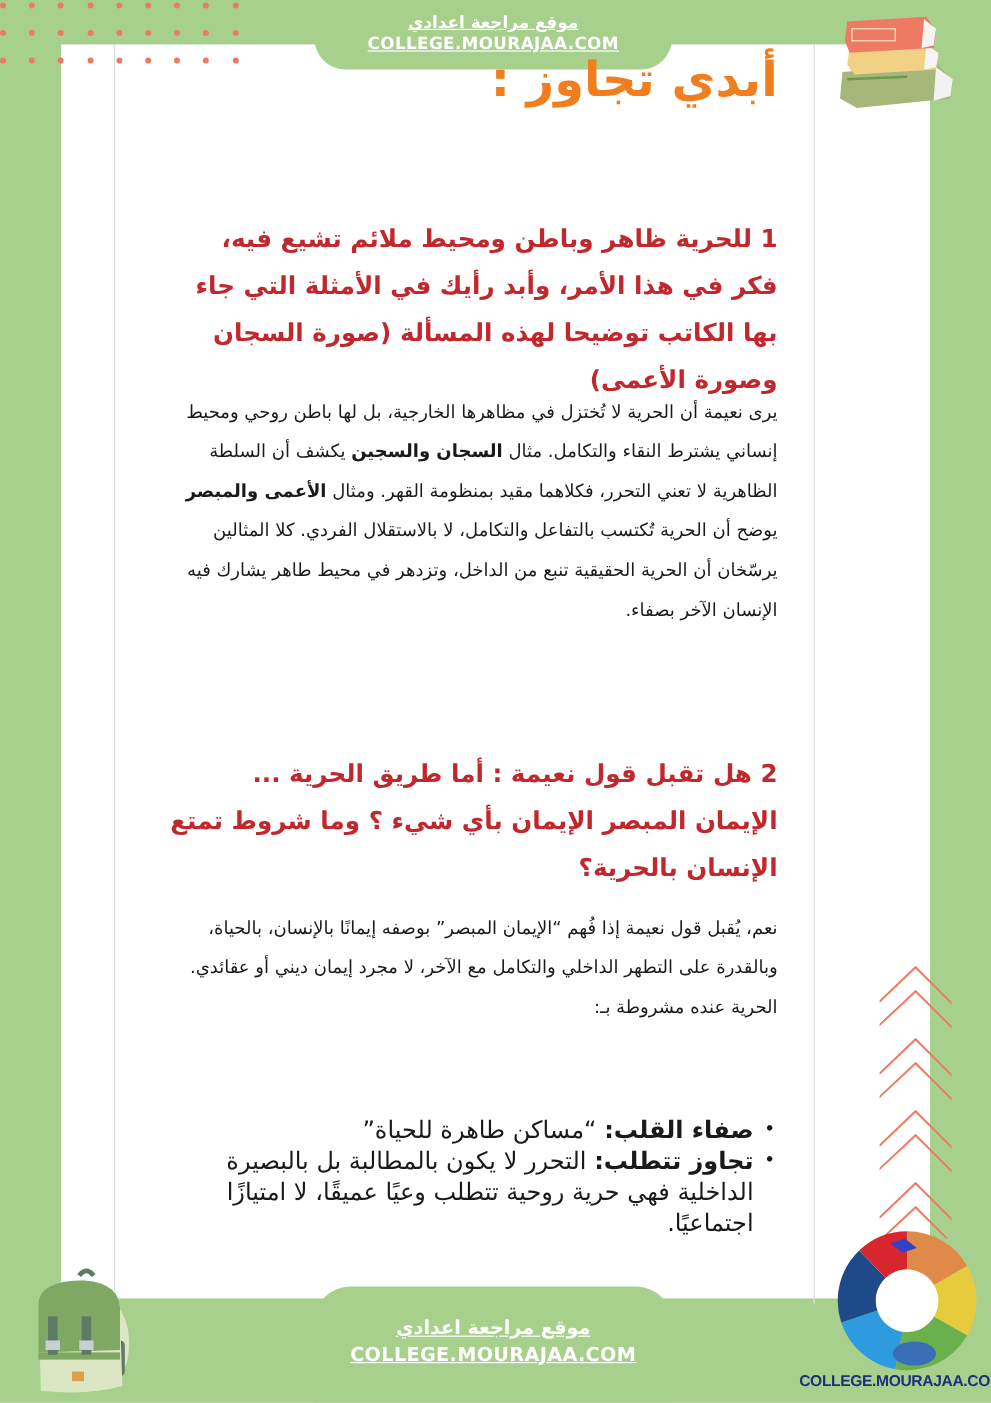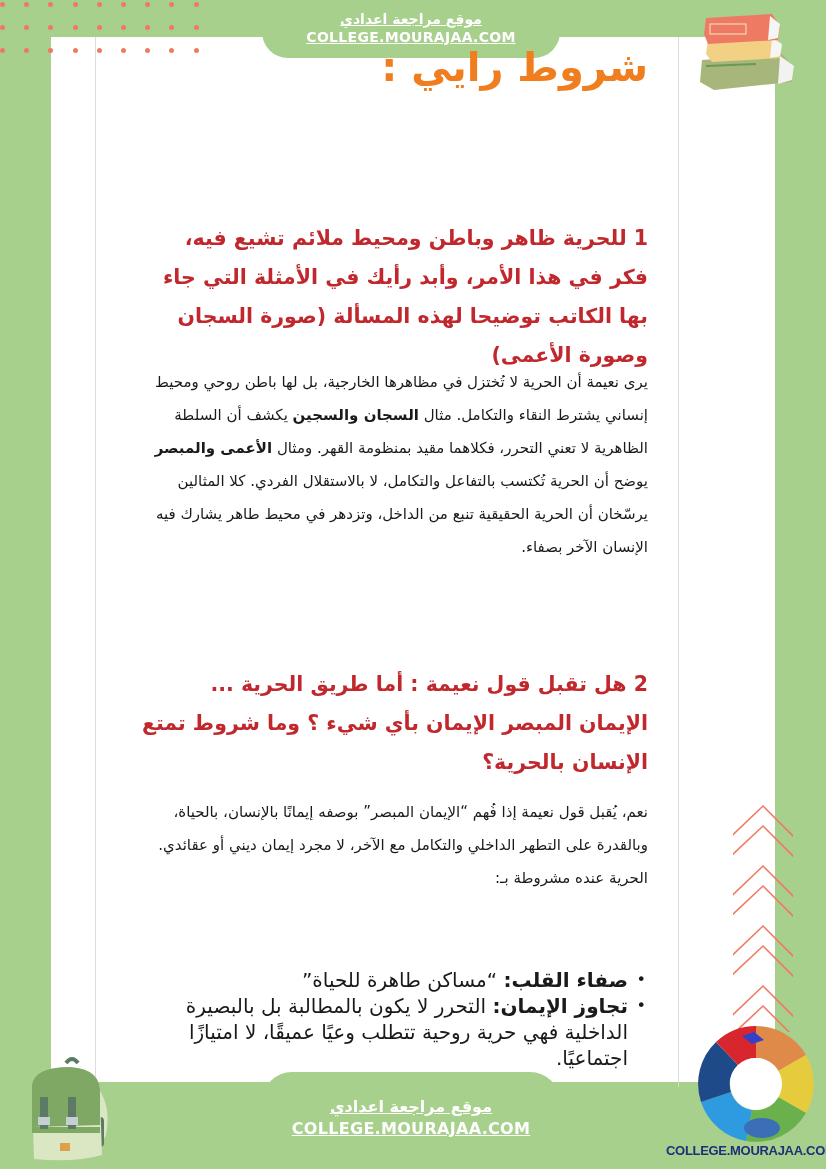--- a/index.html
+++ b/index.html
@@ -37,21 +37,21 @@
   .bottom-tab .ar { font-size:16px; font-weight:bold; margin-top:24px; text-decoration:underline; line-height:22px; }
   .bottom-tab .en { font-size:16px; font-weight:bold; text-decoration:underline; line-height:22px; letter-spacing:0.3px; }
 
   .title {
     position:absolute; right:178px; top:44px;
     font-size:40px; font-weight:bold; color:#f07d1e; direction:rtl;
     font-family:"DejaVu Sans", sans-serif;
   }
 
   .content {
-    position:absolute; left:140px; width:508px; direction:rtl; text-align:right;margin-top:39px;
+    position:absolute; left:140px; width:508px; direction:rtl; text-align:right;
   }
   .q { color:#c0282d; font-weight:bold; font-size:20.5px; line-height:39px; }
   .p { color:#1a1a1a; font-size:15px; line-height:33px; }
   .p b { font-weight:bold; }
   .bullets { color:#1a1a1a; font-size:20px; line-height:26px; list-style:none; margin:0; padding:0; }
   .bullets li { position:relative; padding-right:20px; }
   .bullets li::before { content:"•"; position:absolute; right:2px; top:0; font-size:16px; }
 
   
   .chevrons { position:absolute; left:733px; top:792px; width:60px; height:240px; }
@@ -106,42 +106,42 @@
   <path d="M8 50 L88 44 L100 58 L98 72 L20 80 L6 72 Z" fill="#a7b77c"></path>
   <path d="M86 46 L100 56 L98 70 L84 74 Z" fill="#f2f2f2"></path>
   <line x1="12" y1="56" x2="62" y2="54" stroke="#6a9a4e" stroke-width="2"></line>
   <path d="M14 30 L80 26 L88 36 L86 48 L18 52 L12 44 Z" fill="#f2d184"></path>
   <path d="M78 28 L88 34 L86 46 L76 48 Z" fill="#f5f5f5"></path>
   <path d="M12 8 L78 4 L86 16 L84 30 L14 34 L10 24 Z" fill="#ef7a64"></path>
   <path d="M76 6 L86 14 L84 28 L74 30 Z" fill="#f5f5f5"></path>
   <rect x="16" y="14" width="36" height="10" fill="none" stroke="#f7e8c0" stroke-width="1"></rect>
 </svg>
 
-<div class="title">شروط رايي :</div>
+<div class="title">أبدي تجاوز :</div>
 
 <div class="content" style="top:180px;">
   <div class="q">1 للحرية ظاهر وباطن ومحيط ملائم تشيع فيه، فكر في هذا الأمر، وأبد رأيك في الأمثلة التي جاء بها الكاتب توضيحا لهذه المسألة (صورة السجان وصورة الأعمى)</div>
 </div>
 
 <div class="content" style="top:327px;">
   <div class="p"><span>يرى نعيمة أن الحرية لا تُختزل في مظاهرها الخارجية، بل لها باطن روحي ومحيط إنساني يشترط النقاء والتكامل. مثال </span><b>السجان والسجين</b><span> يكشف أن السلطة الظاهرية لا تعني التحرر، فكلاهما مقيد بمنظومة القهر. ومثال </span><b>الأعمى والمبصر</b><span> يوضح أن الحرية تُكتسب بالتفاعل والتكامل، لا بالاستقلال الفردي. كلا المثالين يرسّخان أن الحرية الحقيقية تنبع من الداخل، وتزدهر في محيط طاهر يشارك فيه الإنسان الآخر بصفاء.</span></div>
 </div>
 
 <div class="content" style="top:626px;">
   <div class="q">2 هل تقبل قول نعيمة : أما طريق الحرية ... الإيمان المبصر الإيمان بأي شيء ؟ وما شروط تمتع الإنسان بالحرية؟</div>
 </div>
 
 <div class="content" style="top:757px;">
   <div class="p">نعم، يُقبل قول نعيمة إذا فُهم “الإيمان المبصر” بوصفه إيمانًا بالإنسان، بالحياة، وبالقدرة على التطهر الداخلي والتكامل مع الآخر، لا مجرد إيمان ديني أو عقائدي. الحرية عنده مشروطة بـ:</div>
 </div>
 
 <div class="content" style="top:928px; width:490px; left:158px;">
   <ul class="bullets">
     <li><b>صفاء القلب:</b><span> “مساكن طاهرة للحياة”</span></li>
-    <li><b>تجاوز الإيمان:</b><span> التحرر لا يكون بالمطالبة بل بالبصيرة الداخلية فهي حرية روحية تتطلب وعيًا عميقًا، لا امتيازًا اجتماعيًا.</span></li>
+    <li><b>تجاوز تتطلب:</b><span> التحرر لا يكون بالمطالبة بل بالبصيرة الداخلية فهي حرية روحية تتطلب وعيًا عميقًا، لا امتيازًا اجتماعيًا.</span></li>
   </ul>
 </div>
 
 <svg class="chevrons" viewBox="0 0 60 240">
   <g fill="none" stroke="#ef7a64" stroke-width="1.6">
     <path d="M0 40 L42 0 L82 40 L72 50 L42 20 L10 50 Z" transform="translate(-12,14)"></path>
     <path d="M0 40 L42 0 L82 40 L72 50 L42 20 L10 50 Z" transform="translate(-12,74)"></path>
     <path d="M0 40 L42 0 L82 40 L72 50 L42 20 L10 50 Z" transform="translate(-12,134)"></path>
     <path d="M0 40 L42 0 L82 40 L72 50 L42 20 L10 50 Z" transform="translate(-12,194)"></path>
   </g>

